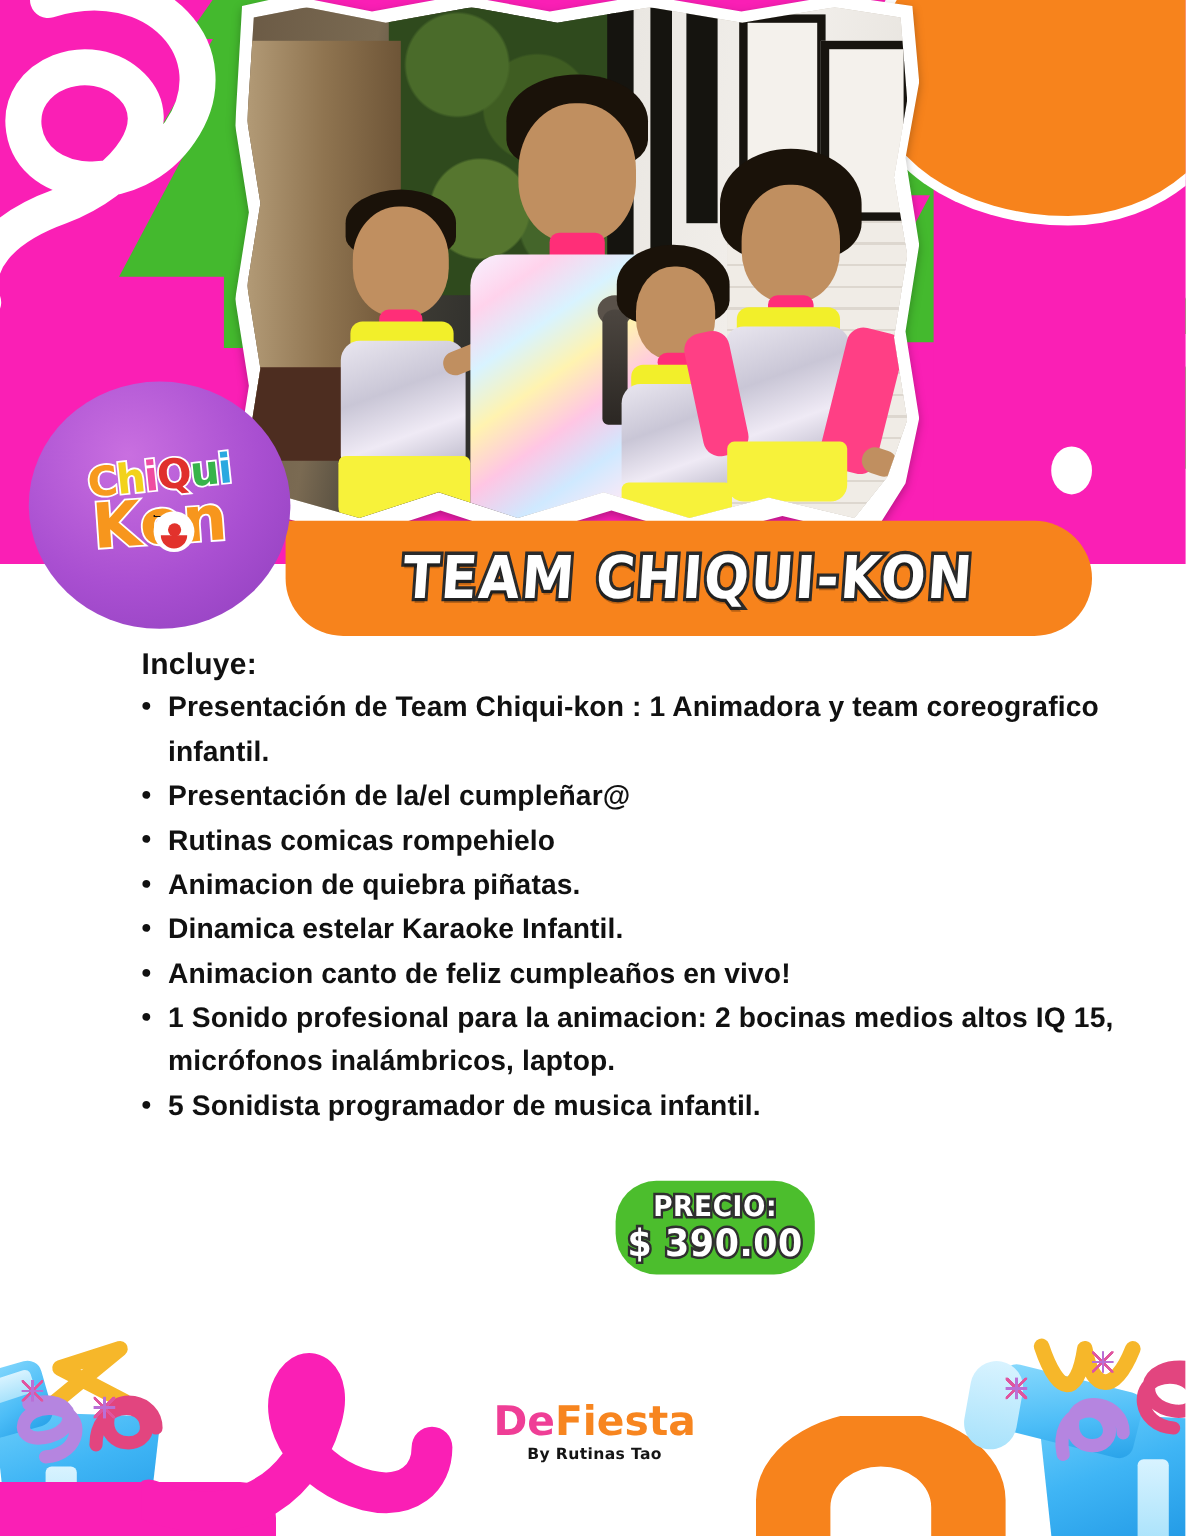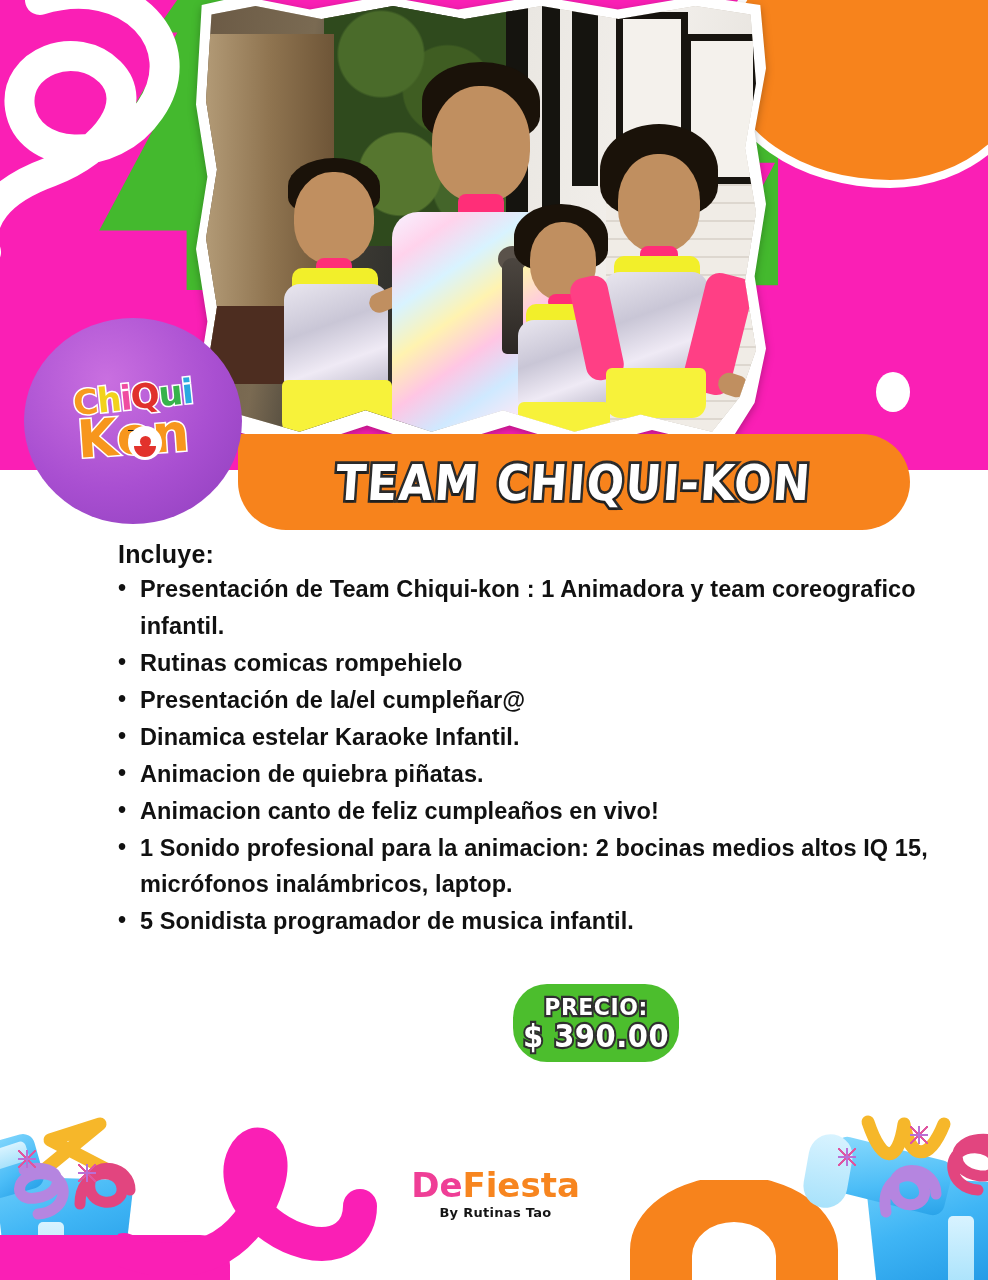--- a/index.html
+++ b/index.html
@@ -291,24 +291,24 @@
     <div class="clown-hair"></div>
     <div class="clown"></div>
     <div class="clown-nose"></div>
     <div class="clown-smile"></div>
   </div>
 
   <div class="content">
     <div class="incluye">Incluye:</div>
     <ul class="features" id="features-list">
         <li>Presentación de Team Chiqui-kon : 1 Animadora y team coreografico infantil.</li>
+        <li> Presentación de la/el cumpleñar@</li>
         <li>Rutinas comicas rompehielo</li>
-        <li> Presentación de la/el cumpleñar@</li>
+        <li>Animacion de quiebra piñatas.</li>
         <li>Dinamica estelar Karaoke Infantil.</li>
-        <li>Animacion de quiebra piñatas.</li>
         <li>Animacion canto de feliz cumpleaños en vivo!</li>
         <li>1 Sonido profesional para la animacion: 2 bocinas medios altos IQ 15, micrófonos inalámbricos, laptop.</li>
         <li>5 Sonidista programador de musica infantil.</li>
       </ul>
   </div>
 
   <div class="price-badge">
     <div class="price-l1">PRECIO:</div>
     <div class="price-l2">$ 390.00</div>
   </div>

